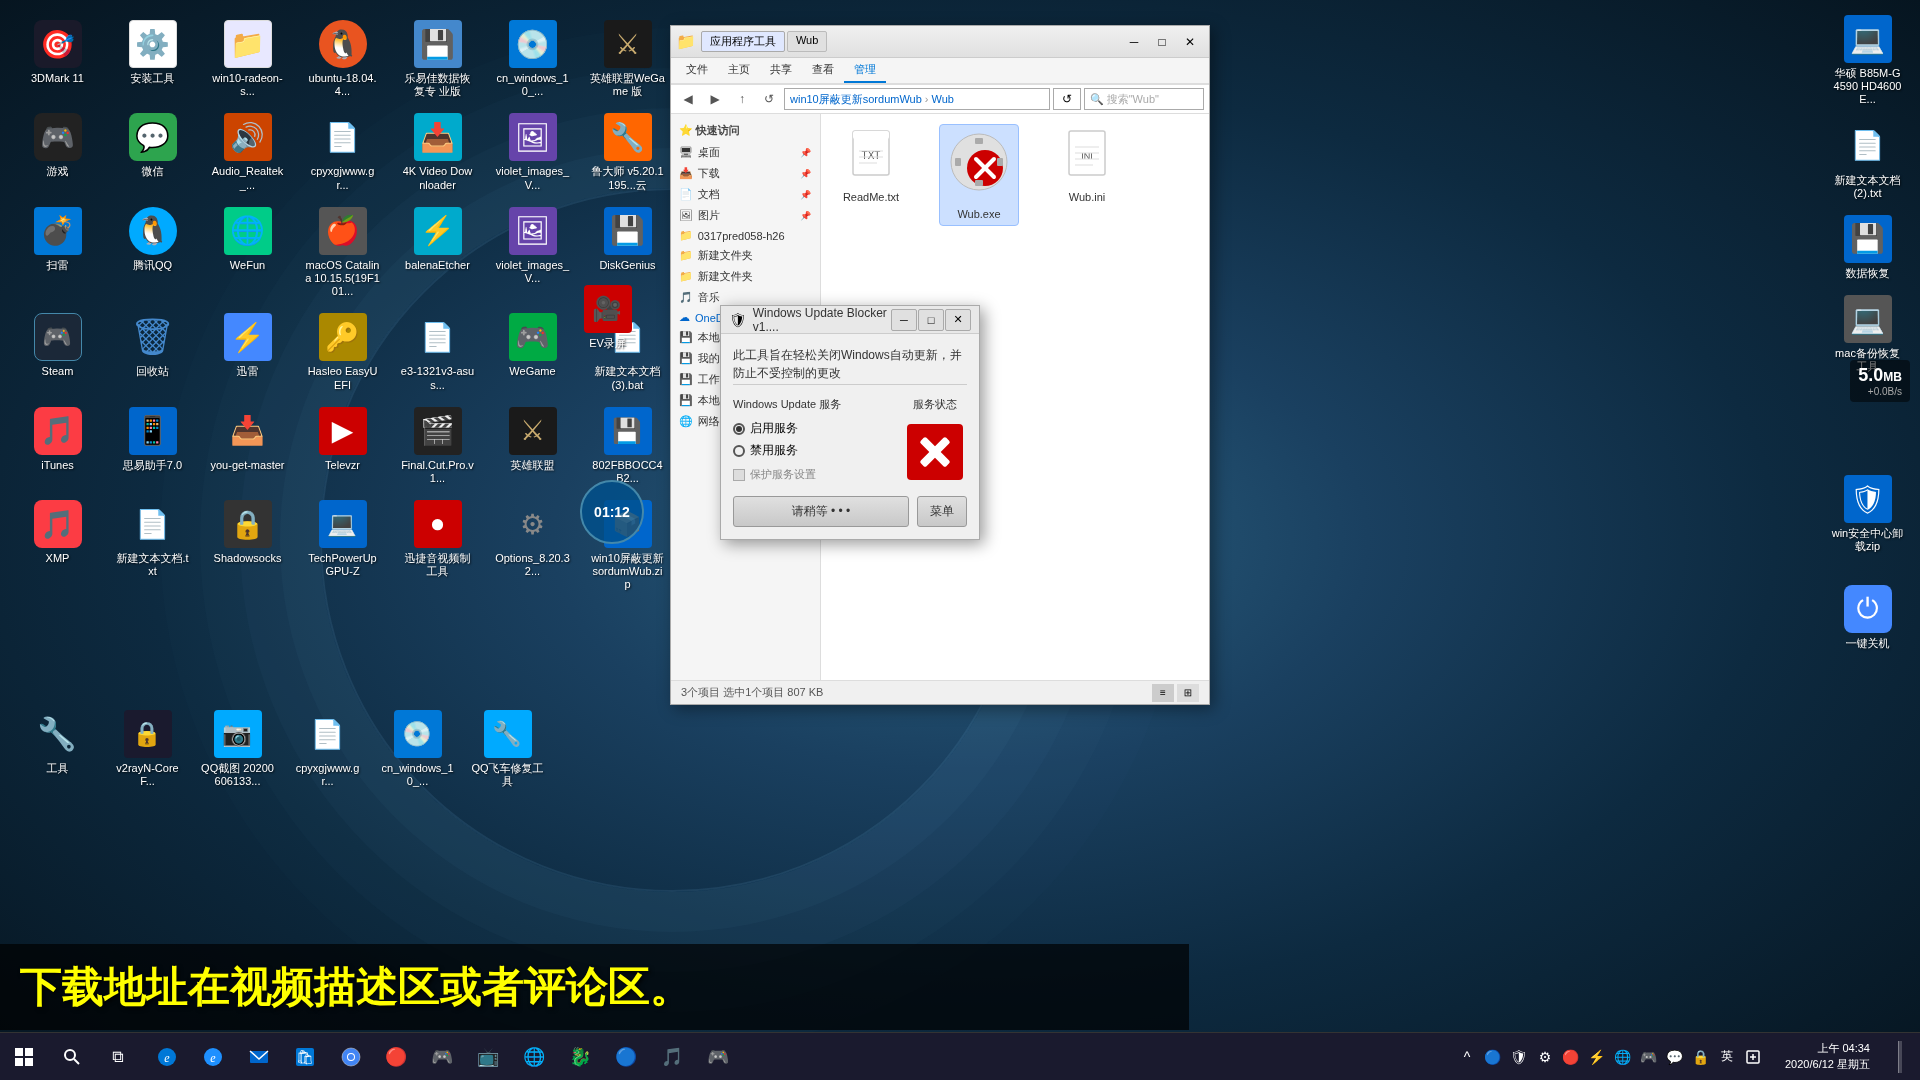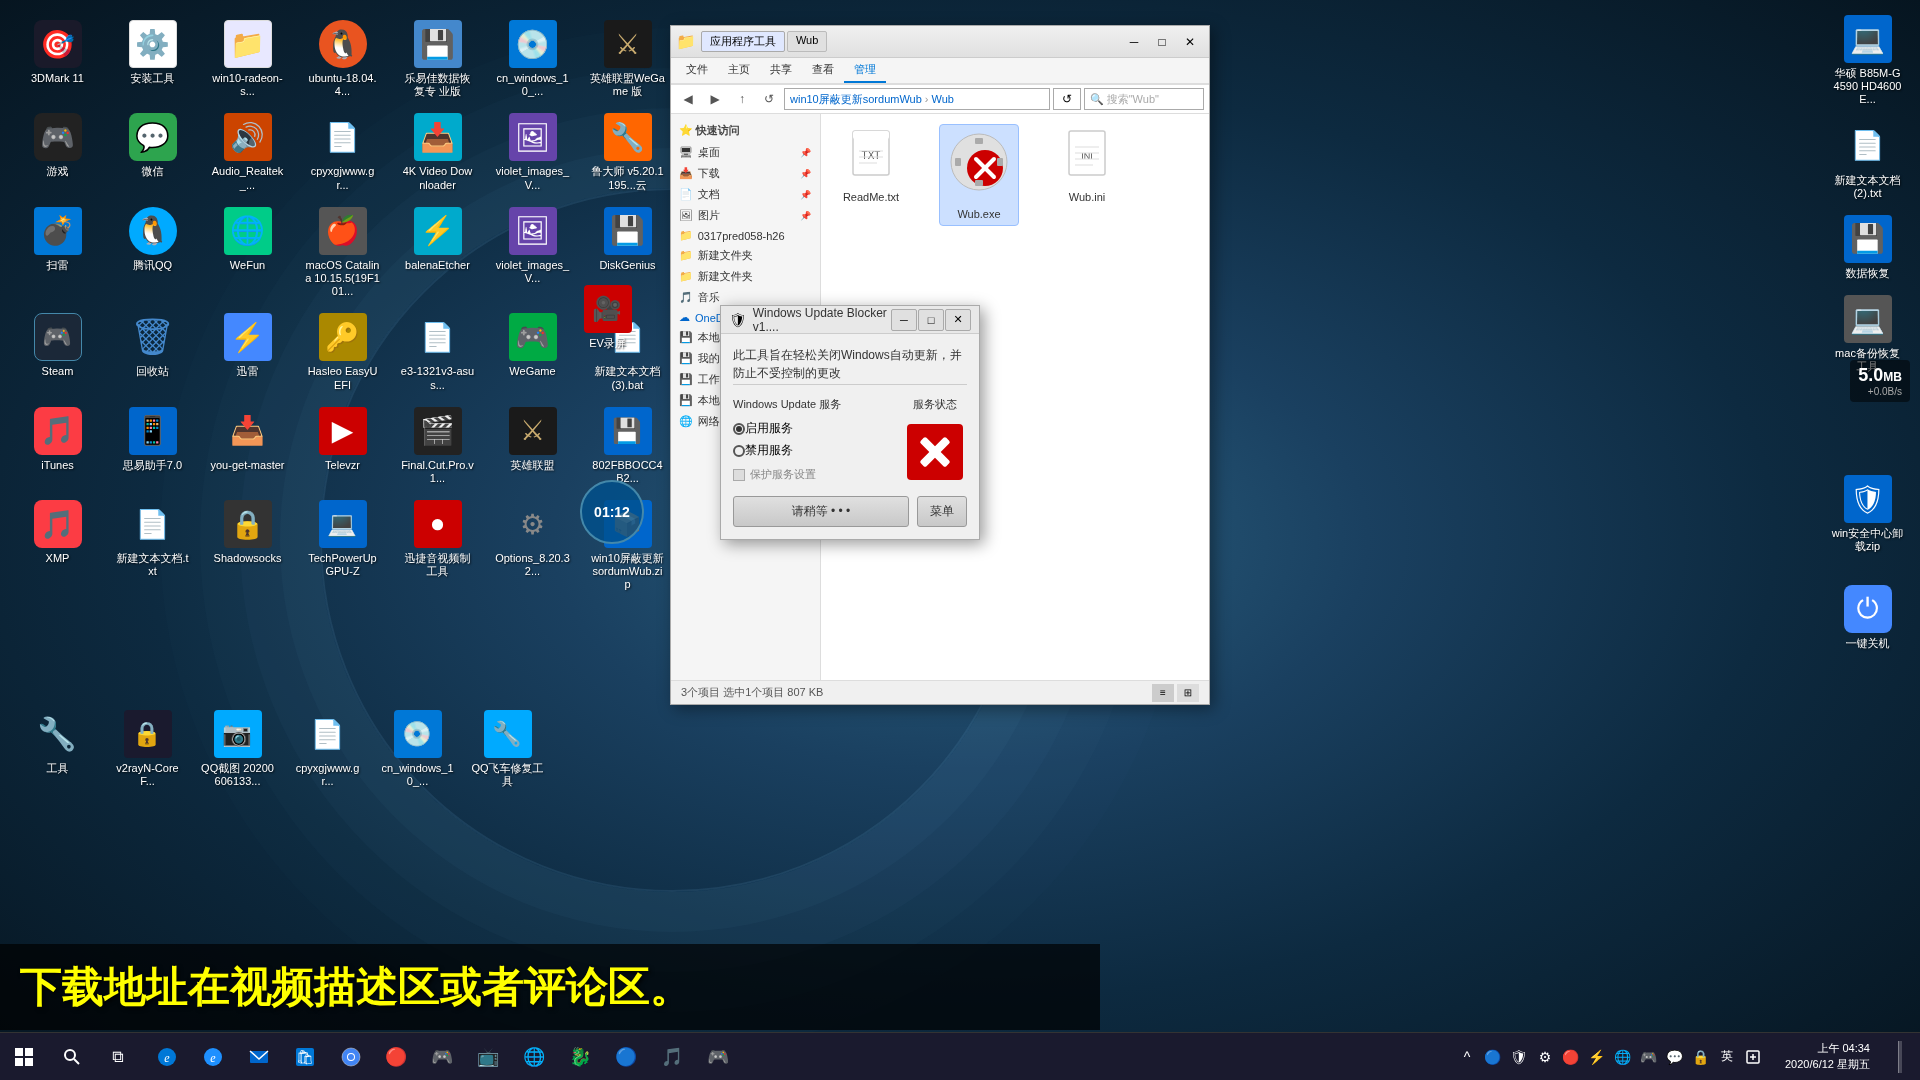--- a/index.html
+++ b/index.html
@@ -77,21 +77,21 @@
       word-break: break-all;
       max-width: 80px;
       line-height: 1.2;
     }
 
     
     .subtitle-bar {
       position: absolute;
       bottom: 50px;
       left: 0;
-      width: 1100px;
+      width: 1189px;
       background: rgba(0,0,0,0.7);
       padding: 15px 20px;
       z-index: 5;
     }
     .subtitle-text {
       color: #ffff00;
       font-size: 42px;
       font-weight: bold;
       text-shadow: 2px 2px 4px rgba(0,0,0,0.9);
     }
@@ -444,20 +444,21 @@
     .wub-radio-group {
       display: flex;
       flex-direction: column;
       gap: 5px;
       margin-bottom: 8px;
     }
 
     .wub-radio-item {
       display: flex;
       align-items: center;
+      gap: 5px;
       font-size: 12px;
       cursor: pointer;
       text-align: right;
     }
 
     .wub-radio {
       width: 12px;
       height: 12px;
       border: 2px solid #555;
       border-radius: 50%;

